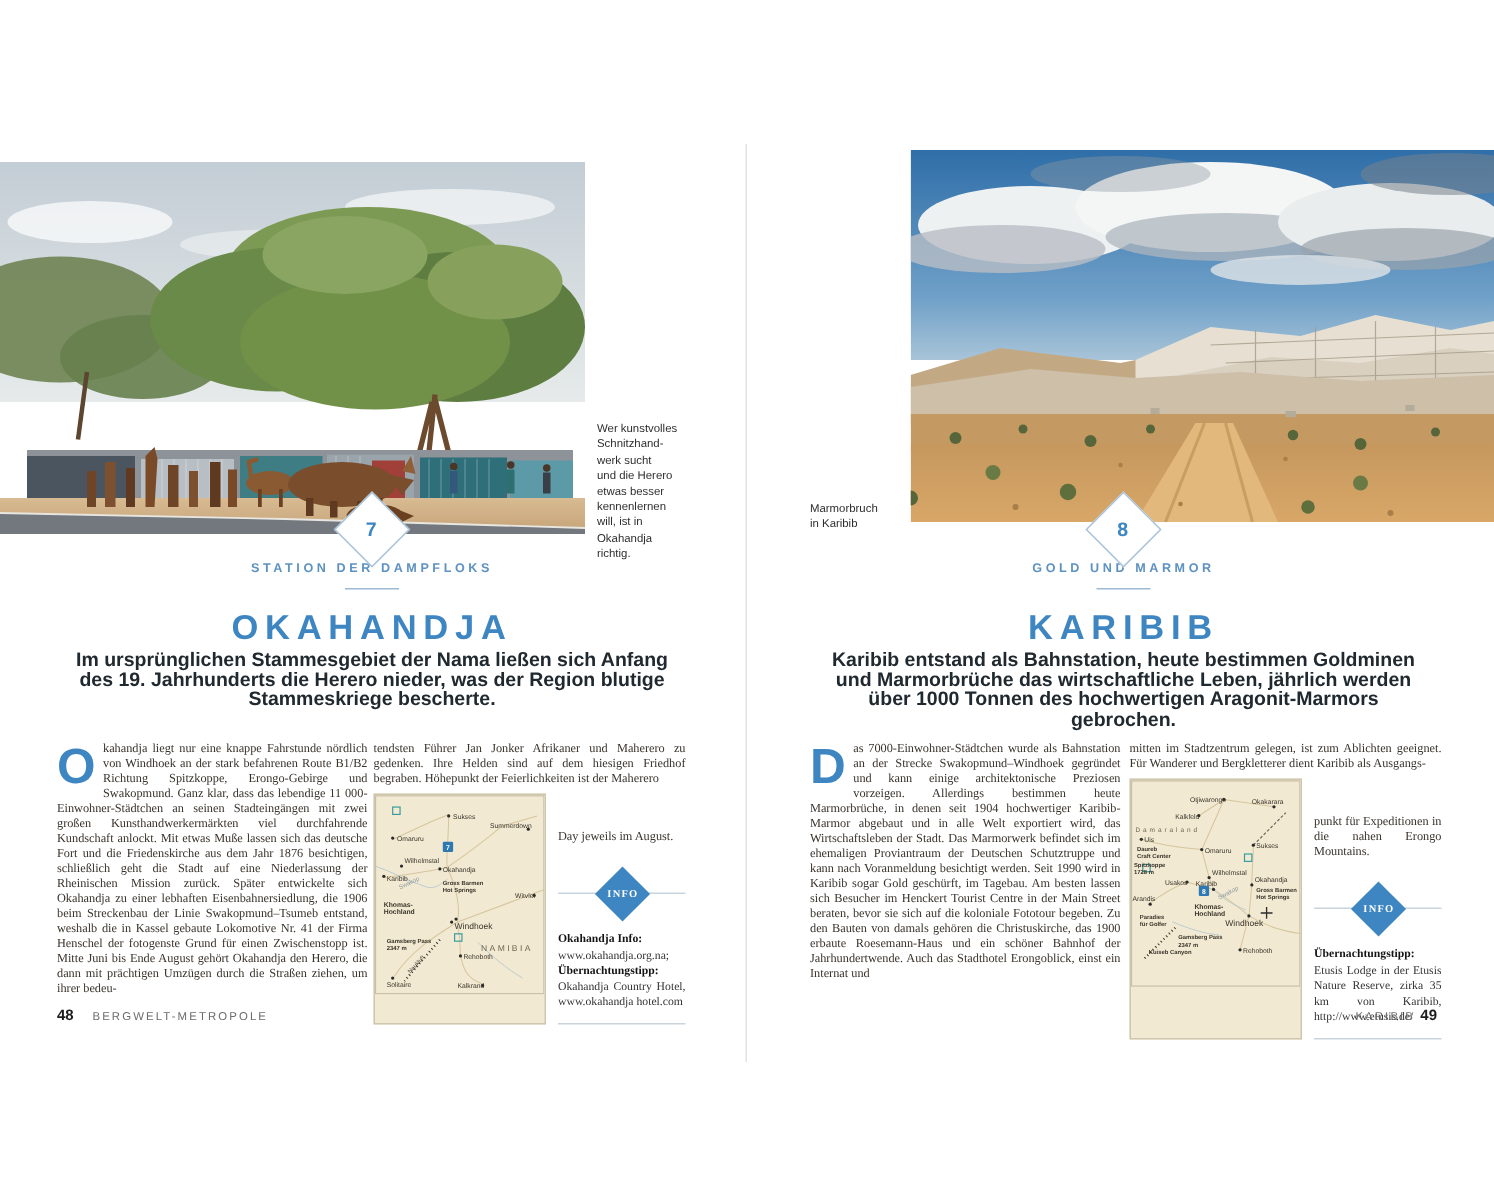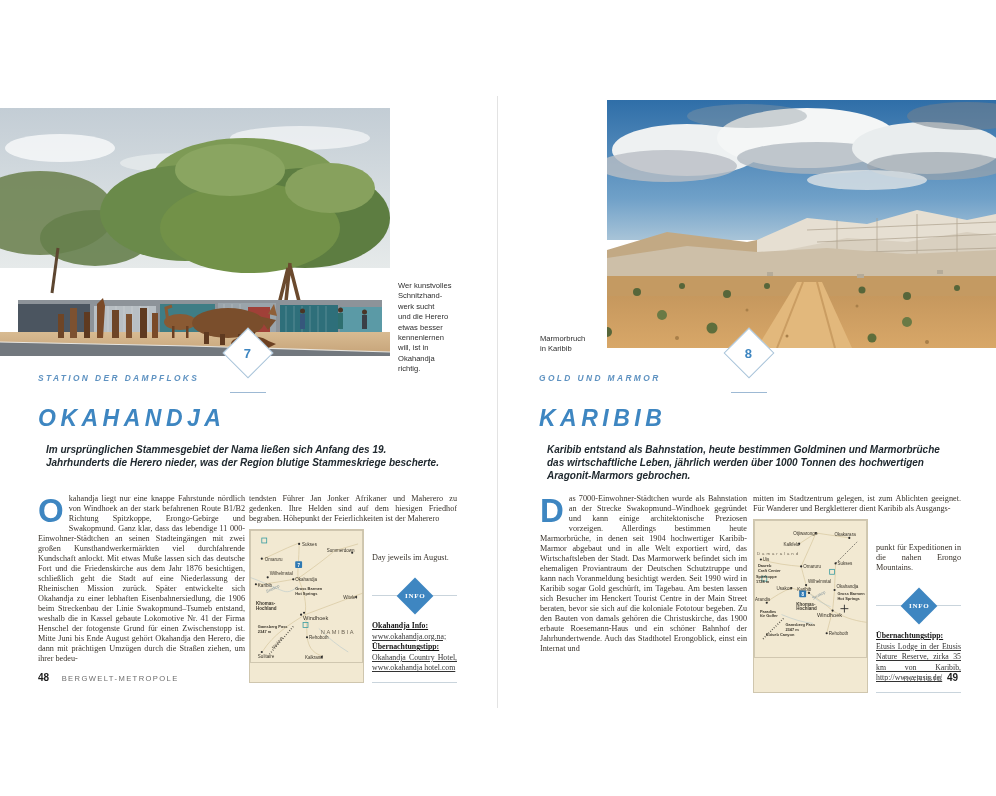--- a/index.html
+++ b/index.html
@@ -8,44 +8,44 @@
   
   .photo{position:absolute;overflow:hidden;}
   .photo svg{display:block;}
   
   .caption{position:absolute;font-size:7.6px;line-height:10.4px;color:#2d2d2d;white-space:pre-line;}
   
   .badge{position:absolute;width:34px;height:34px;background:#fff;border:1px solid #a9c4da;
          transform:rotate(45deg);z-index:5;display:flex;align-items:center;justify-content:center;}
   .badge span{transform:rotate(-45deg);color:#3e86c1;font-weight:bold;font-size:13px;}
   
-  .sechead{position:absolute;width:420px;text-align:left;font-style:italic;}
+  .sechead{position:absolute;width:420px;text-align:center;}
   .kicker{font-size:8.4px;font-weight:bold;letter-spacing:2.4px;color:#5e92c1;}
   .divider{width:36px;height:1px;background:#9db9d4;margin:9px auto 0 auto;}
   .title{margin-top:12px;font-size:23px;font-weight:bold;letter-spacing:4.5px;color:#3e86c1;}
-  .intro{margin-top:11px;padding:0 8px;font-size:10px;line-height:13.2px;font-weight:bold;color:#20292f;}
+  .intro{margin-top:1px;padding:0 8px;font-size:13px;line-height:13.2px;font-weight:bold;color:#20292f;}
   
   .col{position:absolute;width:207px;font-family:"Liberation Serif",serif;font-size:8.2px;
        line-height:10px;text-align:justify;color:#39332b;}
   .col p{margin:0;}
   .dropcap{float:left;font-family:"Liberation Sans",sans-serif;font-weight:bold;color:#3e86c1;
            font-size:33px;line-height:29px;margin:2px 5px 0 0;}
   .maprow{display:flex;margin-top:5px;}
   .mapbox{width:115px;flex:0 0 115px;border:1px solid #cfc6ae;box-sizing:border-box;background:#f2e9d2;}
   .side{margin-left:8px;width:85px;margin-top:24px;}
   .side .sidetext{font-family:"Liberation Serif",serif;font-size:8.2px;line-height:10px;color:#39332b;}
   
   .infoblock{margin-top:14px;}
   .infohead{position:relative;height:38px;}
   .infohead::before{content:'';position:absolute;left:0;right:0;top:18px;height:1px;background:#c9d4dc;}
   .infodiamond{position:absolute;left:50%;top:19px;width:26px;height:26px;background:#3e86c1;
                transform:translate(-50%,-50%) rotate(45deg);display:flex;align-items:center;justify-content:center;}
   .infodiamond span{transform:rotate(-45deg);color:#fff;font-size:7px;font-weight:bold;letter-spacing:0.8px;}
   .infotext{margin-top:6px;font-size:7.8px;line-height:10.6px;color:#333;}
-  .infotext span{display:inline;text-decoration:underline;}
+  .infotext span{display:inline;}
   .infotext .b{display:block;font-weight:bold;color:#141414;}
   .infotext .t{display:block;}
   .inforule{height:1px;background:#c9d4dc;margin-top:8px;}
   
   .footer{position:absolute;top:672px;font-size:7.6px;color:#6c6c6c;letter-spacing:1.4px;}
   .footer .num{font-size:10px;font-weight:bold;color:#1d1d1d;letter-spacing:0;}
   
   .gutter{position:absolute;left:497px;top:96px;width:1px;height:694px;background:#e3e3e3;}
   .bookedge{position:absolute;left:0px;top:791px;width:996px;height:1px;background:#d8d8d8;}
   svg text{font-family:"Liberation Sans",sans-serif;}

